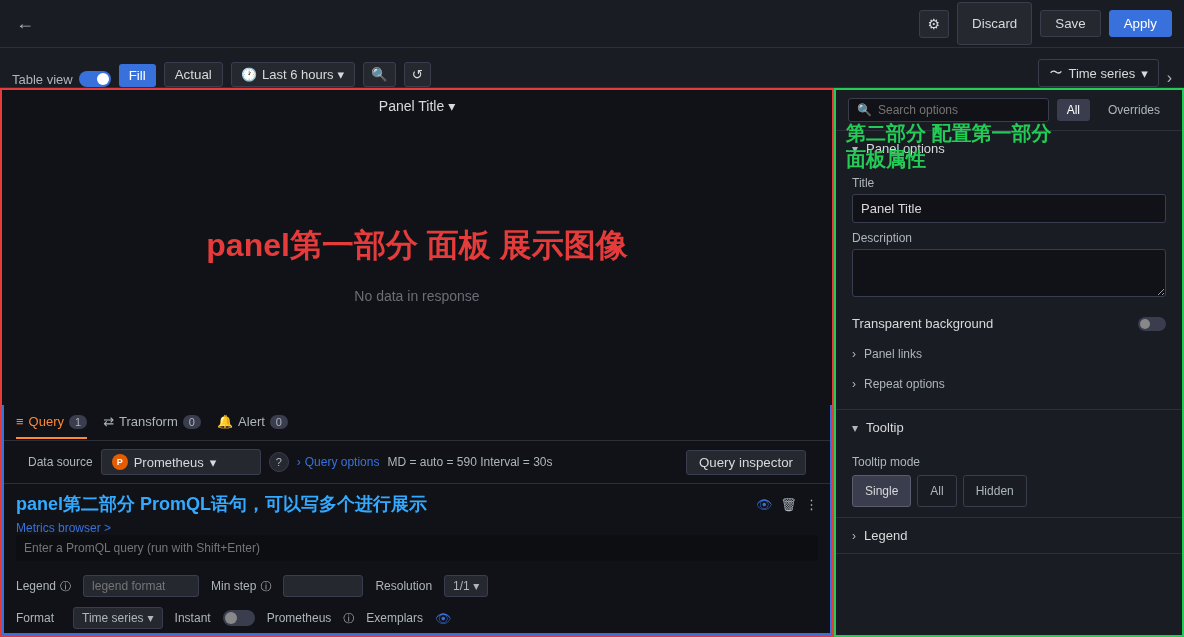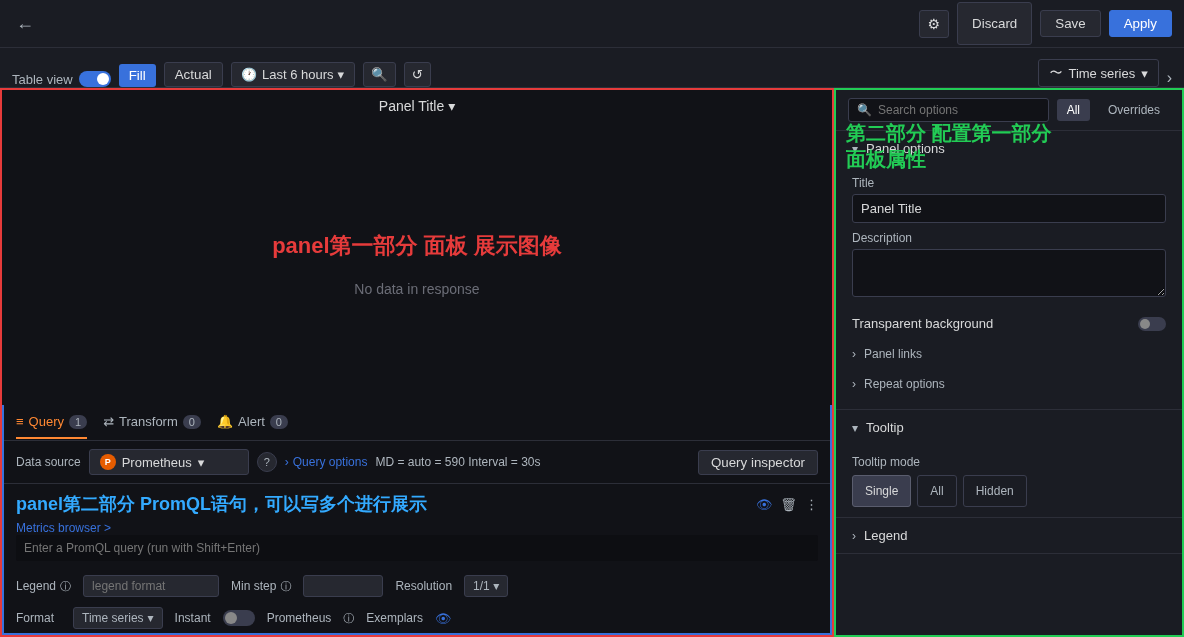--- a/index.html
+++ b/index.html
@@ -29,50 +29,50 @@
     .expand-btn { background: none; border: none; color: #adb5bd; cursor: pointer; font-size: 16px; }
 
     
     .main-content { display: flex; height: calc(637px - 88px); }
 
     
     .left-panel { flex: 1; display: flex; flex-direction: column; border: 2px solid #e63b3b; }
     .panel-preview { flex: 1; background: #111217; position: relative; min-height: 0; }
     .panel-title-bar { display: flex; justify-content: center; align-items: center; padding: 8px; cursor: pointer; gap: 4px; color: #d8d9da; font-size: 14px; }
     .panel-content { padding: 20px; flex: 1; display: flex; flex-direction: column; justify-content: center; align-items: center; }
-    .panel-chinese-text { color: #e63b3b; font-size: 22px; font-weight: bold; }
+    .panel-chinese-text { color: #e63b3b; font-size: 32px; font-weight: bold; }
     .no-data { color: #6b6d77; font-size: 14px; margin-top: 20px; }
 
     
     .query-panel { background: #111217; border: 2px solid #3871dc; border-top: none; }
     .query-tabs { display: flex; align-items: center; border-bottom: 1px solid #2c2e38; padding: 0 12px; height: 36px; gap: 16px; }
     .query-tab { display: flex; align-items: center; gap: 5px; padding: 8px 0; cursor: pointer; color: #adb5bd; border-bottom: 2px solid transparent; }
     .query-tab.active { color: #ff8833; border-bottom: 2px solid #ff8833; }
     .tab-badge { background: #3a3d4e; color: #adb5bd; border-radius: 10px; padding: 1px 6px; font-size: 11px; }
-    .query-row { display: flex; align-items: center; gap: 8px; padding: 8px 12px; border-bottom: 1px solid #2c2e38; }
+    .query-row { display: flex; align-items: center; gap: 8px; padding: 8px 24px; border-bottom: 1px solid #2c2e38; }
     .datasource-label { color: #adb5bd; font-size: 12px; }
     .datasource-select { display: flex; align-items: center; gap: 6px; background: #262830; border: 1px solid #3a3d4e; border-radius: 3px; padding: 4px 10px; cursor: pointer; min-width: 160px; }
     .prom-dot { width: 16px; height: 16px; background: #e65c00; border-radius: 50%; display: flex; align-items: center; justify-content: center; font-size: 9px; color: #fff; font-weight: bold; }
     .info-btn { background: #262830; border: 1px solid #3a3d4e; border-radius: 50%; width: 20px; height: 20px; color: #adb5bd; cursor: pointer; display: flex; align-items: center; justify-content: center; font-size: 11px; }
     .query-options-btn { background: none; border: none; color: #3871dc; cursor: pointer; font-size: 12px; display: flex; align-items: center; gap: 4px; }
     .query-meta { color: #adb5bd; font-size: 12px; }
     .query-inspector-btn { background: #262830; border: 1px solid #3a3d4e; color: #d8d9da; border-radius: 3px; padding: 4px 12px; cursor: pointer; margin-left: auto; }
 
     
     .promql-area { background: #111217; padding: 8px 12px; position: relative; }
     .promql-header { display: flex; align-items: center; gap: 8px; margin-bottom: 4px; }
     .promql-title { color: #33aaff; font-size: 18px; font-weight: bold; }
     .promql-actions { margin-left: auto; display: flex; align-items: center; gap: 8px; }
     .metrics-browser-btn { color: #3871dc; background: none; border: none; cursor: pointer; font-size: 12px; }
     .promql-input { background: #0d0e12; border: none; color: #adb5bd; font-size: 12px; padding: 6px 8px; width: 100%; border-radius: 2px; }
 
     
     .legend-row { display: flex; align-items: center; gap: 12px; padding: 6px 12px; }
     .legend-label { color: #adb5bd; font-size: 12px; display: flex; align-items: center; gap: 4px; }
-    .legend-input { background: #262830; border: 1px solid #3a3d4e; color: #adb5bd; border-radius: 3px; padding: 3px 8px; font-size: 12px; width: 136px; }
+    .legend-input { background: #262830; border: 1px solid #3a3d4e; color: #adb5bd; border-radius: 3px; padding: 3px 8px; font-size: 12px; width: 116px; }
     .minstep-input { background: #262830; border: 1px solid #3a3d4e; color: #adb5bd; border-radius: 3px; padding: 3px 8px; font-size: 12px; width: 80px; }
     .resolution-select { background: #262830; border: 1px solid #3a3d4e; color: #adb5bd; border-radius: 3px; padding: 3px 8px; font-size: 12px; }
 
     .format-row { display: flex; align-items: center; gap: 12px; padding: 4px 12px; }
     .format-label { color: #adb5bd; font-size: 12px; min-width: 45px; }
     .format-select { background: #262830; border: 1px solid #3a3d4e; color: #adb5bd; border-radius: 3px; padding: 3px 8px; font-size: 12px; display: flex; align-items: center; gap: 4px; cursor: pointer; }
     .instant-label { color: #adb5bd; font-size: 12px; }
     .instant-toggle { width: 32px; height: 16px; background: #3a3d4e; border-radius: 8px; position: relative; cursor: pointer; }
     .instant-knob { width: 12px; height: 12px; background: #888; border-radius: 50%; position: absolute; top: 2px; left: 2px; }
     .exemplars-label { color: #adb5bd; font-size: 12px; }

